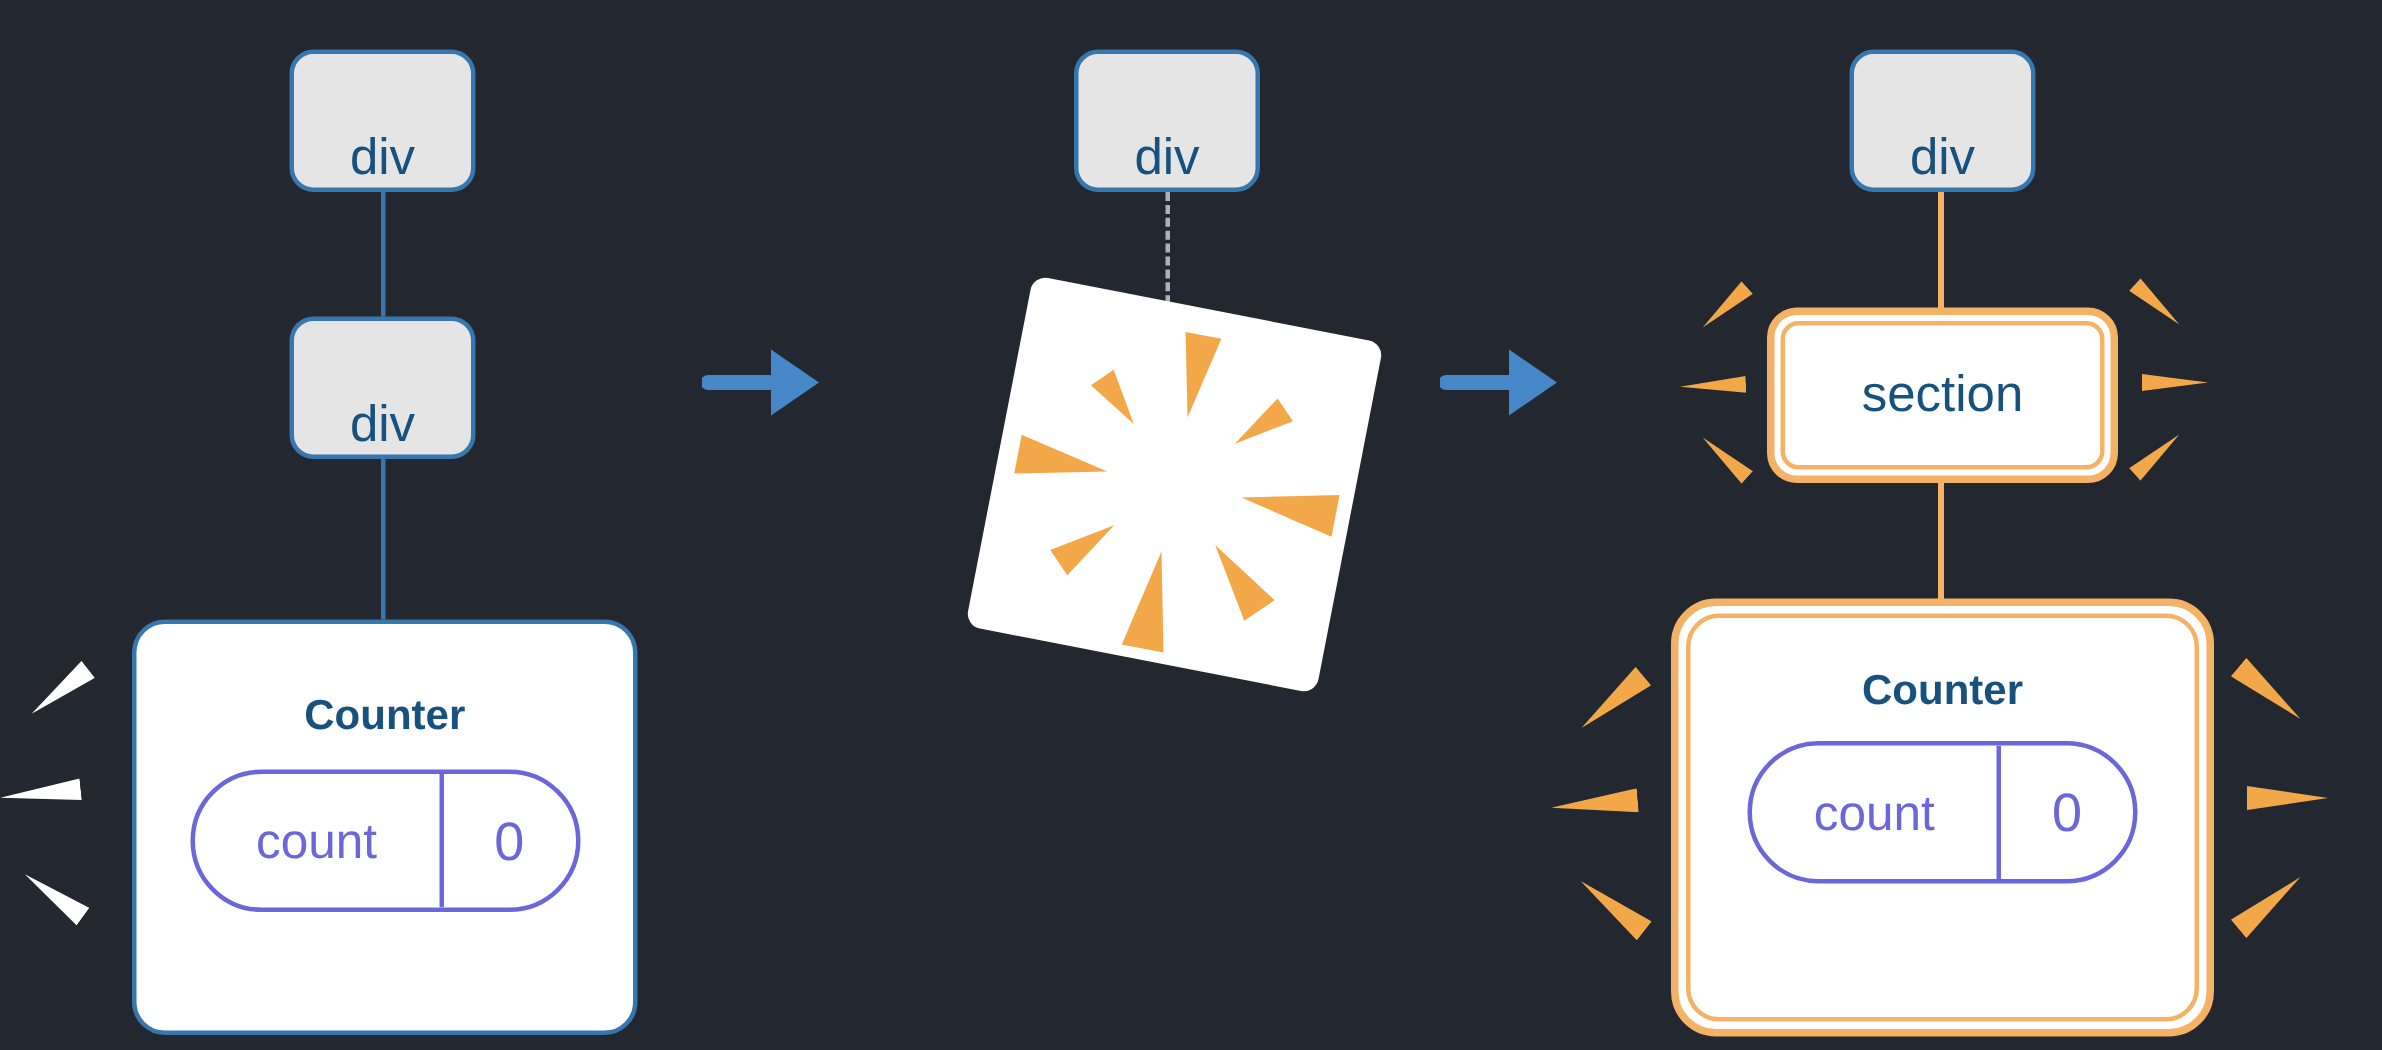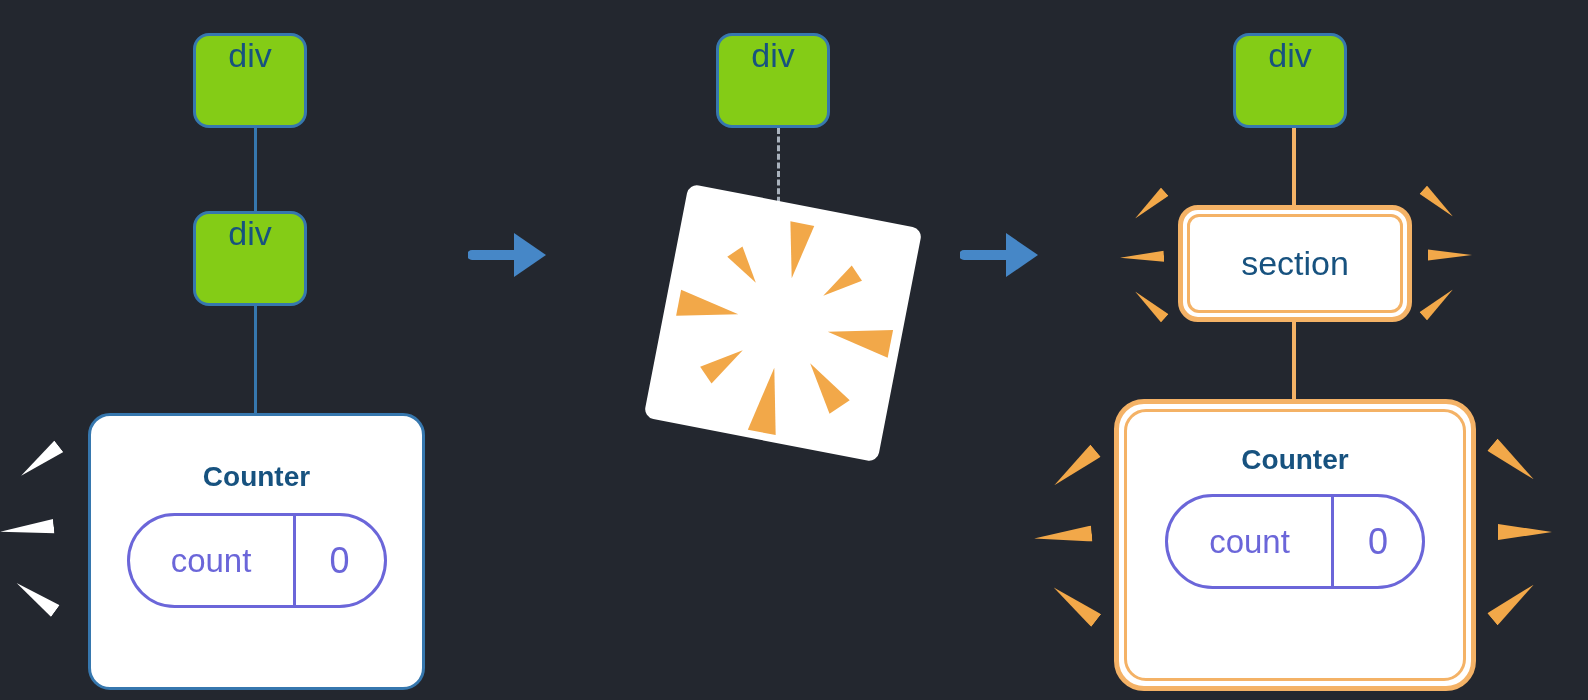--- a/index.html
+++ b/index.html
@@ -4,22 +4,22 @@
 <style>
   :root{
     --background:#23272f; --blue:#3677ae; --blue_text:#17527f; --purple:#6b66d9;
     --orange:#f4b266; --spark_orange:#f2a849; --arrow_blue:#4687c7;
     --spark_white:#ffffff; --dashed_gray:#a9b2bd;
   }
   *{box-sizing:border-box; margin:0; padding:0;}
   body{background:var(--background); font-family:"Liberation Sans", sans-serif;}
   .canvas{position:relative; width:1588px; height:700px; overflow:hidden; background:var(--background);}
 
-  .tag{position:absolute; width:114px; height:95px; background:#84cc16; border:3px solid var(--blue);
-       border-radius:16px; display:flex; align-items:flex-start; justify-content:center;
+  .tag{position:absolute; width:124px; height:95px; background:#e5e5e5; border:3px solid var(--blue);
+       border-radius:16px; display:flex; align-items:flex-end; justify-content:center;
        font-size:34px; font-weight:500; color:var(--blue_text);}
 
   .vline{position:absolute; width:3px; background:var(--blue);}
   .vline.orange{width:4px; background:var(--orange);}
   .dashline{position:absolute; width:0; border-left:3px dashed var(--dashed_gray);}
 
   .card{position:absolute; background:#fff; border:3px solid var(--blue); border-radius:22px;
         display:flex; flex-direction:column; align-items:center;}
   .card-title{font-size:28px; font-weight:600; color:var(--blue_text); margin-top:45px;}
 

